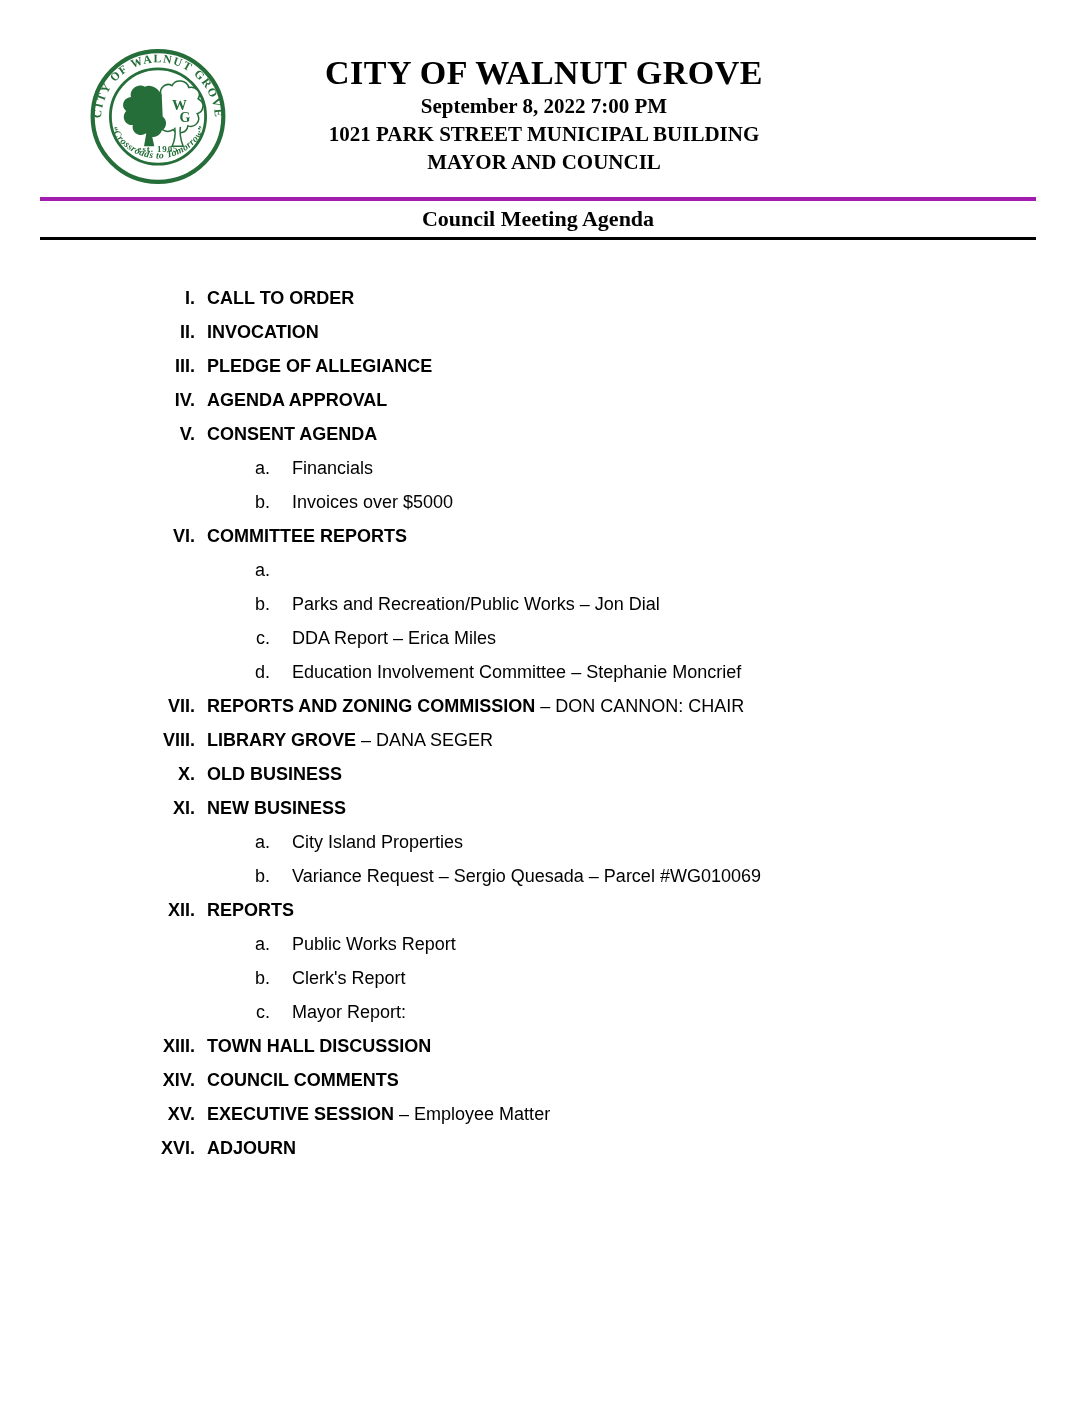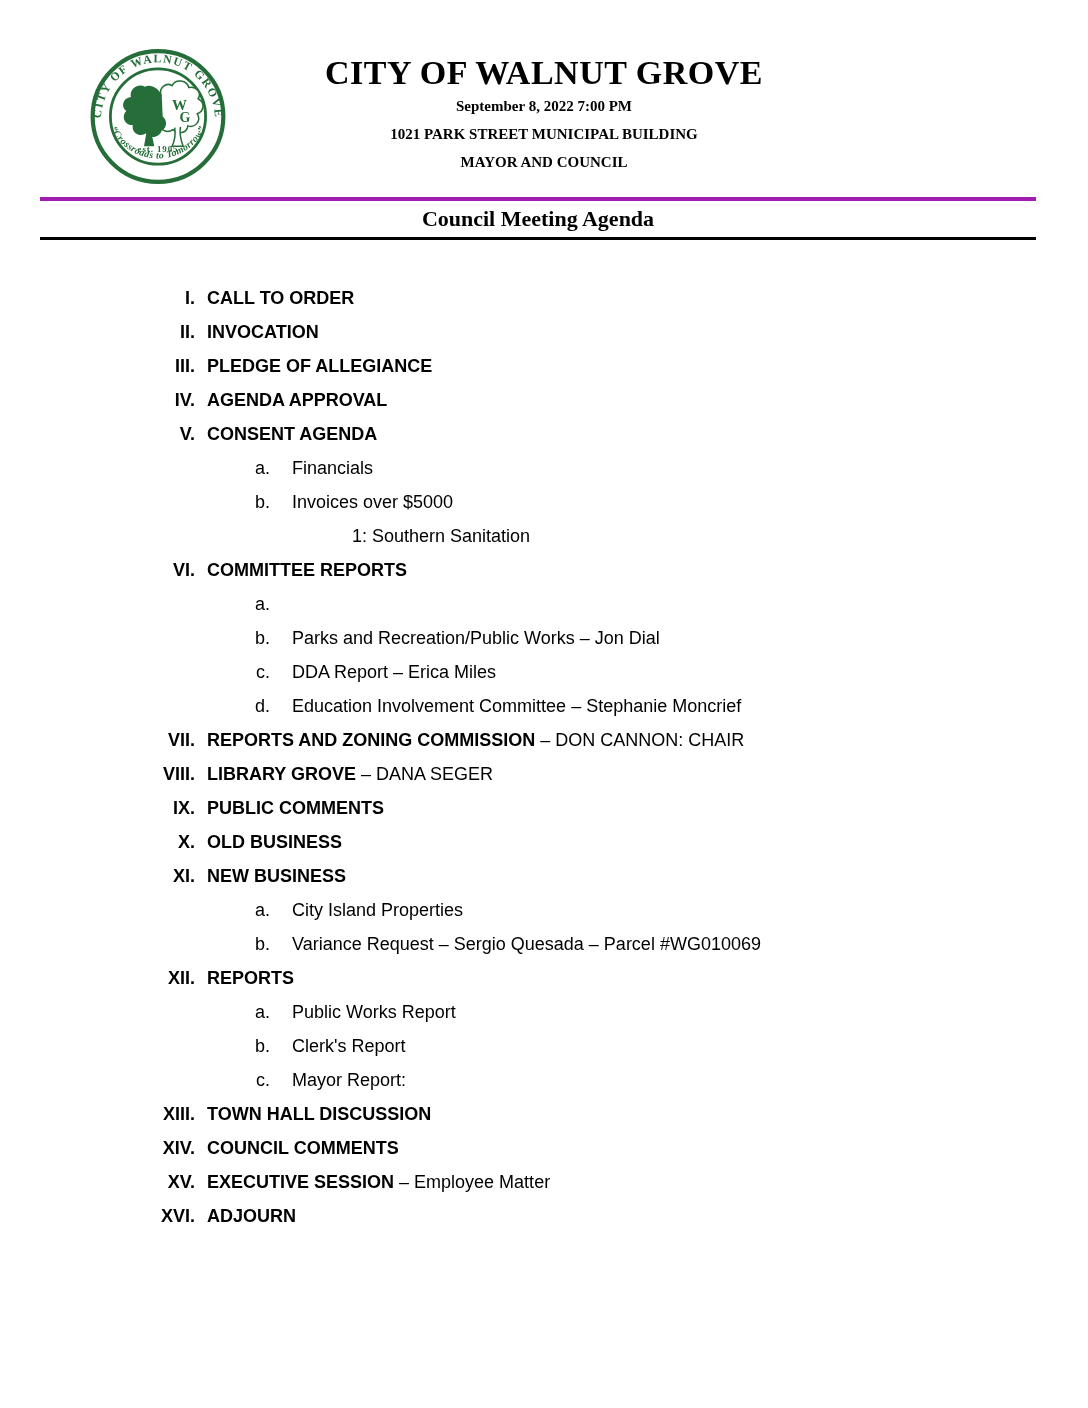--- a/index.html
+++ b/index.html
@@ -26,21 +26,21 @@
     width: 140px; height: 145px;
   }
   .logo text { font-family: "Liberation Serif", serif; fill: #256e39; }
   .ring-top   { font-size: 12.5px; font-weight: bold; letter-spacing: 1.6px; }
   .ring-bottom{ font-size: 10.5px; font-weight: bold; font-style: italic; letter-spacing: 0.4px; }
   .mono-w { font-size: 16px; font-weight: bold; }
   .mono-g { font-size: 15px; font-weight: bold; }
   .est    { font-size: 9.5px; font-weight: bold; letter-spacing: 1px; text-anchor: middle; }
 
   .doc-title { font-size: 34px; line-height: 38px; letter-spacing: 0.5px; }
-  .doc-sub   { font-size: 15px; line-height: 28px; }
+  .doc-sub   { font-size: 21px; line-height: 28px; }
 
   
   .banner {
     margin: 21px 52px 0 40px;
     border-top: 4px solid #a21caf;
     border-bottom: 3px solid #000;
     padding: 6px 0 6px 0;
     text-align: center;
     font-family: "Liberation Serif", serif;
     font-weight: bold;
@@ -109,29 +109,27 @@
   </div>
 
   <div class="agenda">
     <div class="row lv-main"><span class="num">I.</span><span class="label"><span class="bt">CALL TO ORDER</span><span class="rt"></span></span></div>
     <div class="row lv-main"><span class="num">II.</span><span class="label"><span class="bt">INVOCATION</span><span class="rt"></span></span></div>
     <div class="row lv-main"><span class="num">III.</span><span class="label"><span class="bt">PLEDGE OF ALLEGIANCE</span><span class="rt"></span></span></div>
     <div class="row lv-main"><span class="num">IV.</span><span class="label"><span class="bt">AGENDA APPROVAL</span><span class="rt"></span></span></div>
     <div class="row lv-main"><span class="num">V.</span><span class="label"><span class="bt">CONSENT AGENDA</span><span class="rt"></span></span></div>
     <div class="row lv-sub"><span class="num">a.</span><span class="label"><span class="bt"></span><span class="rt">Financials</span></span></div>
     <div class="row lv-sub"><span class="num">b.</span><span class="label"><span class="bt"></span><span class="rt">Invoices over $5000</span></span></div>
-    <div class="row lv-subsub"><span class="num"></span><span class="label"><span class="bt"></span><span class="rt">1: Southern Sanitation</span></span></div>
     <div class="row lv-main"><span class="num">VI.</span><span class="label"><span class="bt">COMMITTEE REPORTS</span><span class="rt"></span></span></div>
     <div class="row lv-sub"><span class="num">a.</span></div>
     <div class="row lv-sub"><span class="num">b.</span><span class="label"><span class="bt"></span><span class="rt">Parks and Recreation/Public Works – Jon Dial</span></span></div>
     <div class="row lv-sub"><span class="num">c.</span><span class="label"><span class="bt"></span><span class="rt">DDA Report – Erica Miles</span></span></div>
     <div class="row lv-sub"><span class="num">d.</span><span class="label"><span class="bt"></span><span class="rt">Education Involvement Committee – Stephanie Moncrief</span></span></div>
     <div class="row lv-main"><span class="num">VII.</span><span class="label"><span class="bt">REPORTS AND ZONING COMMISSION</span><span class="rt"> – DON CANNON: CHAIR</span></span></div>
     <div class="row lv-main"><span class="num">VIII.</span><span class="label"><span class="bt">LIBRARY GROVE</span><span class="rt"> – DANA SEGER</span></span></div>
-    <div class="row lv-main"><span class="num">IX.</span><span class="label"><span class="bt">PUBLIC COMMENTS</span><span class="rt"></span></span></div>
     <div class="row lv-main"><span class="num">X.</span><span class="label"><span class="bt">OLD BUSINESS</span><span class="rt"></span></span></div>
     <div class="row lv-main"><span class="num">XI.</span><span class="label"><span class="bt">NEW BUSINESS</span><span class="rt"></span></span></div>
     <div class="row lv-sub"><span class="num">a.</span><span class="label"><span class="bt"></span><span class="rt">City Island Properties</span></span></div>
     <div class="row lv-sub"><span class="num">b.</span><span class="label"><span class="bt"></span><span class="rt">Variance Request – Sergio Quesada – Parcel #WG010069</span></span></div>
     <div class="row lv-main"><span class="num">XII.</span><span class="label"><span class="bt">REPORTS</span><span class="rt"></span></span></div>
     <div class="row lv-sub"><span class="num">a.</span><span class="label"><span class="bt"></span><span class="rt">Public Works Report</span></span></div>
     <div class="row lv-sub"><span class="num">b.</span><span class="label"><span class="bt"></span><span class="rt">Clerk's Report</span></span></div>
     <div class="row lv-sub"><span class="num">c.</span><span class="label"><span class="bt"></span><span class="rt">Mayor Report:</span></span></div>
     <div class="row lv-main"><span class="num">XIII.</span><span class="label"><span class="bt">TOWN HALL DISCUSSION</span><span class="rt"></span></span></div>
     <div class="row lv-main"><span class="num">XIV.</span><span class="label"><span class="bt">COUNCIL COMMENTS</span><span class="rt"></span></span></div>

